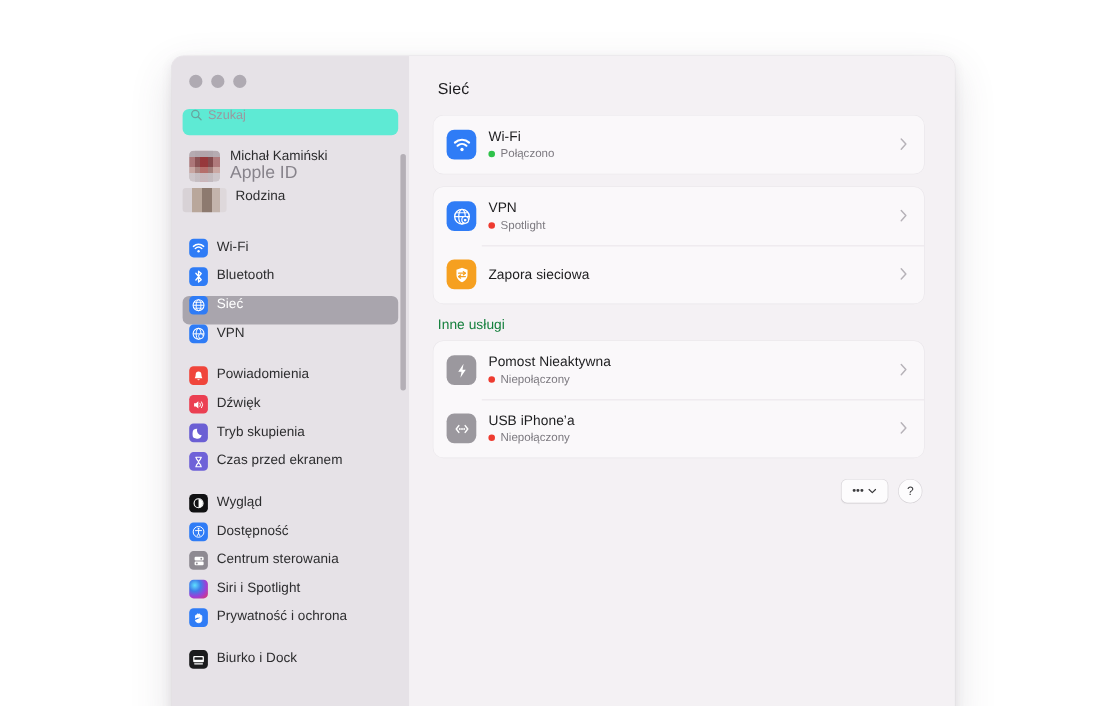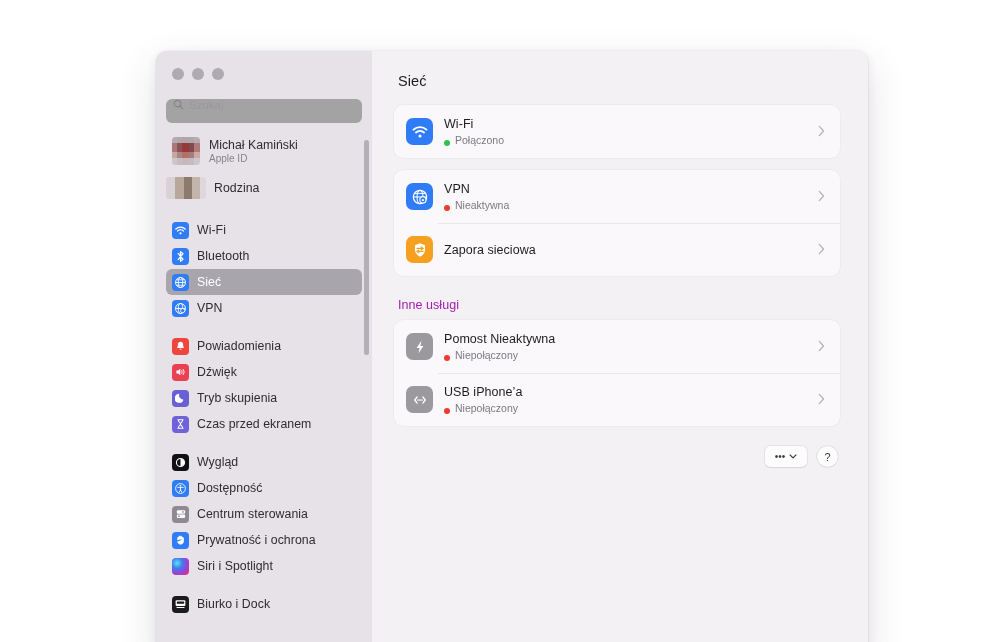--- a/index.html
+++ b/index.html
@@ -52,21 +52,21 @@
   .tl-dot {
     width: 12px; height: 12px;
     border-radius: 50%;
     background: #8c8892;
     opacity: 0.62;
   }
 
   .search-wrap {
     margin: 7px 10px 0 10px;
     height: 24px;
-    background: #a3a3a3;
+    background: #5eead4;
     border-radius: 6px;
     display: flex;
     align-items: flex-start;
     padding: 0 7px;
     gap: 5px;
   }
   .search-icon { flex: 0 0 auto; line-height: 0; opacity: 0.55; }
   .search-input {
     border: none;
     background: transparent;
@@ -82,42 +82,42 @@
   .side-scroll {
     position: absolute;
     top: 76px;
     left: 0; right: 0; bottom: 0;
     padding: 4px 10px 0 10px;
     overflow: hidden;
   }
 
   .side-item {
     display: flex;
-    align-items: center;
+    align-items: flex-start;
     gap: 8px;
     height: 26px;
     border-radius: 6px;
     padding: 0 6px;
     cursor: default;
     position: relative;
   }
   .side-item.selected { background: #a9a5ad; }
   .side-item.selected .side-label { color: #ffffff; }
 
   .side-label {
     font-size: 12.3px;
     color: #2d2d2f;
     letter-spacing: 0.05px;
     white-space: nowrap;
   }
 
   .acct-item { height: 40px; gap: 9px; padding: 0 6px; align-items: center; }
   .acct-text { display: flex; flex-direction: column; justify-content: center; line-height: 1.15; }
   .acct-name { font-size: 12.3px; color: #2d2d2f; }
-  .acct-sub { font-size: 10px; color: #87838b; margin-top: 1px; }
+  .acct-sub { font-size: 16px; color: #87838b; margin-top: 1px; }
 
   
   .avatar-blur {
     width: 28px; height: 28px;
     border-radius: 4px;
     flex: 0 0 28px;
     image-rendering: pixelated;
   }
   .avatar-user {
     background:
@@ -184,22 +184,22 @@
   .page-title {
     font-size: 14.5px;
     font-weight: 400;
     color: #1d1d1f;
     margin: 4px 0 16px 4px;
     letter-spacing: 0.1px;
   }
 
   .section-title {
     font-size: 12.5px;
-    color: #a21caf;
-    margin: 22px 0 8px 4px;
+    color: #15803d;
+    margin: 12px 0 8px 4px;
     letter-spacing: 0.05px;
   }
 
   .card {
     background: #faf8fa;
     border-radius: 9px;
     overflow: hidden;
     box-shadow: 0 0 0 0.5px rgba(140,135,145,0.10);
   }
   .card + .card { margin-top: 12px; }
@@ -226,21 +226,21 @@
     border-radius: 7px;
     flex: 0 0 27px;
     display: flex;
     align-items: center;
     justify-content: center;
     line-height: 0;
   }
 
   .row-text { display: flex; flex-direction: column; gap: 3px; flex: 1 1 auto; }
   .row-title { font-size: 12.5px; color: #1d1d1f; letter-spacing: 0.05px; }
-  .row-status { font-size: 10.5px; color: #7d7a80; display: flex; align-items: flex-end; gap: 5px; }
+  .row-status { font-size: 10.5px; color: #7d7a80; display: flex; align-items: center; gap: 5px; }
   .dot { width: 6px; height: 6px; border-radius: 50%; flex: 0 0 6px; }
   .dot.green { background: #2fc24a; }
   .dot.red   { background: #ee3b30; }
 
   .chevron {
     flex: 0 0 auto;
     color: #b6b2b8;
     font-size: 13px;
     line-height: 1;
     padding-right: 2px;
@@ -435,32 +435,32 @@
             <rect x="2.2" y="2.6" width="9.6" height="4" rx="1.2" fill="#fff"></rect>
             <rect x="2.2" y="7.6" width="9.6" height="4" rx="1.2" fill="#fff"></rect>
             <circle cx="9.3" cy="4.6" r="1" fill="#8e8a92"></circle>
             <circle cx="4.6" cy="9.6" r="1" fill="#8e8a92"></circle>
           </svg>
         </span>
         <span class="side-label">Centrum sterowania</span>
       </div>
 
       <div class="side-item">
+        <span class="side-icon" style="background:radial-gradient(circle at 30% 30%, #5ee0ff 0%, #3f7de8 32%, #9b3fd8 62%, #e8365f 100%)">
+        </span>
+        <span class="side-label">Siri i Spotlight</span>
+      </div>
+
+      <div class="side-item">
         <span class="side-icon" style="background:#2f7cf6">
           <svg width="11" height="12" viewBox="0 0 13 14">
             <path d="M3.2 7.4V4.5a.85.85 0 0 1 1.7 0v2M4.9 6.2V3.1a.85.85 0 0 1 1.7 0v3M6.6 6.2V3.4a.85.85 0 0 1 1.7 0v2.9M8.3 6.6V4.8a.85.85 0 0 1 1.7 0v3.6c0 2.2-1.4 3.5-3.3 3.5-1.8 0-3.5-1.1-3.5-3.1" fill="#fff" stroke="#fff" stroke-width="0.9" stroke-linejoin="round"></path>
           </svg>
         </span>
         <span class="side-label">Prywatność i ochrona</span>
-      </div>
-
-      <div class="side-item">
-        <span class="side-icon" style="background:radial-gradient(circle at 30% 30%, #5ee0ff 0%, #3f7de8 32%, #9b3fd8 62%, #e8365f 100%)">
-        </span>
-        <span class="side-label">Siri i Spotlight</span>
       </div>
 
       <div class="side-gap"></div>
 
       <div class="side-item">
         <span class="side-icon" style="background:#1b1b1d">
           <svg width="13" height="12" viewBox="0 0 16 14">
             <rect x="2" y="2.4" width="12" height="7.2" rx="1.3" fill="#fff"></rect>
             <rect x="3.4" y="3.8" width="9.2" height="3" rx="0.6" fill="#1b1b1d"></rect>
             <rect x="3" y="10.6" width="10" height="1.3" rx="0.65" fill="#fff"></rect>
@@ -512,21 +512,21 @@
             <line x1="2.6" y1="10" x2="17.4" y2="10" stroke="#fff" stroke-width="1.2"></line>
             <line x1="4" y1="6" x2="16" y2="6" stroke="#fff" stroke-width="1.1"></line>
             <circle cx="13.2" cy="13.2" r="3.4" fill="#2f7cf6" stroke="#fff" stroke-width="1.2"></circle>
             <rect x="12" y="12.4" width="2.4" height="2.1" rx="0.4" fill="#fff"></rect>
           </svg>
         </span>
         <span class="row-text">
           <span class="row-title">VPN</span>
           <span class="row-status">
             <i class="dot red"></i>
-            <span>Nieaktywna</span>
+            <span>Spotlight</span>
           </span>
         </span>
         <span class="chevron">
           <svg width="7" height="12" viewBox="0 0 8 13">
               <path d="M1.5 1.2 6.3 6.5 1.5 11.8" fill="none" stroke="#b6b2b8" stroke-width="1.5" stroke-linecap="round" stroke-linejoin="round"></path>
             </svg>
         </span>
       </div>
 
       <div class="row">

